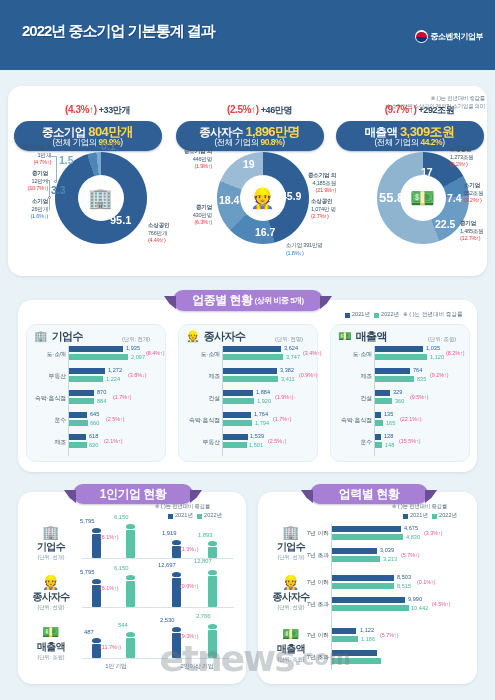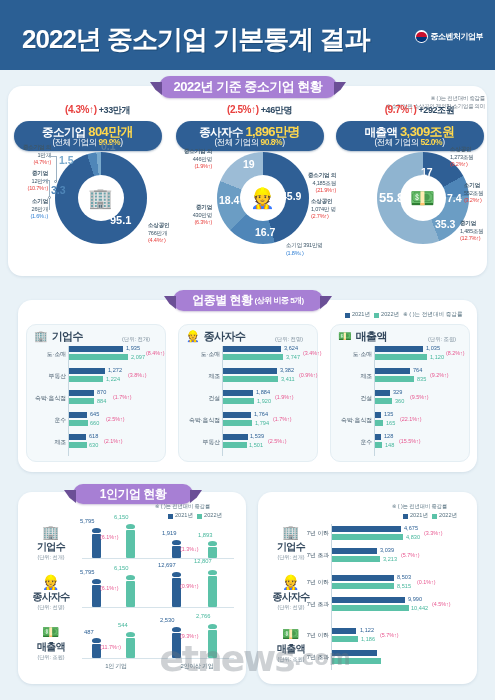--- a/index.html
+++ b/index.html
@@ -11,21 +11,21 @@
   }
   .page { width:495px; height:700px; position:relative; background:#e9f2f7; }
 
   
   .header {
     position:absolute; left:0; top:0; width:495px; height:70px;
     background:#2b5f94;
   }
   .header-title {
     position:absolute; left:22px; top:22px;
-    font-size:26px; font-weight:bold; color:#ffffff;
+    font-size:15px; font-weight:bold; color:#ffffff;
     letter-spacing:-1px; white-space:nowrap;
     text-shadow:1px 1px 0 #1d4a76;
   }
   .ministry { position:absolute; right:12px; top:30px; display:flex; align-items:center; gap:3px; }
   .ministry-mark {
     width:13px;height:13px;border-radius:50%;
     background:#ffffff; position:relative; overflow:hidden;
   }
   .ministry-mark::before{
     content:""; position:absolute; left:1px; top:1.5px; width:11px; height:5px;
@@ -172,23 +172,20 @@
 
   <div class="header">
     <div class="header-title">2022년 중소기업 기본통계 결과</div>
     <div class="ministry">
       <span class="ministry-mark"></span>
       <span class="ministry-name">중소벤처기업부</span>
     </div>
   </div>
 
   <div class="panel panel-top"></div>
-  <div class="ribbon ribbon-1">
-    <span>2022년 기준 중소기업 현황</span>
-  </div>
   <div class="note note-top">
     <div>※ ( )는 전년대비 증감률</div>
     <div>※ 소기업은 소상공인 제외한 소기업을 의미</div>
   </div>
 
   <div class="stat-col col-1">
     <div class="delta-line">
       <span class="pct">(4.3%↑)</span>
       <span>+33만개</span>
     </div>
@@ -294,33 +291,33 @@
     <div class="delta-line">
       <span class="pct">(9.7%↑)</span>
       <span>+292조원</span>
     </div>
     <div class="pill">
       <div class="l1">
         <span>매출액</span>
         <b>3,309조원</b>
       </div>
       <div class="l2">
-        <span>(전체 기업의 </span><b>52.0%</b><span>)</span>
+        <span>(전체 기업의 </span><b>44.2%</b><span>)</span>
       </div>
     </div>
   </div>
 
   <div class="donut-wrap" style="left:330px;">
     <div class="donut" style="background:conic-gradient(#2f5f95 0deg 61.2deg,#4f86b8 61.2deg 87.8deg,#6b9dc4 87.8deg 159.1deg,#8fb4d0 159.1deg 360deg);">
       <div class="hole">
         <span class="icon-box">💵</span>
       </div>
       <div class="d-val" style="left:44px; top:14px;">17</div>
       <div class="d-val" style="left:70px; top:40px;">7.4</div>
-      <div class="d-val" style="left:58px; top:66px;">35.3</div>
+      <div class="d-val" style="left:58px; top:66px;">22.5</div>
       <div class="d-val" style="left:2px; top:38px; font-size:13px;">55.8</div>
     </div>
     <div class="lead l" style="left:-32px; top:26px; width:38px;">
       <span class="big">중소기업 외</span><br>
       <span>4,185조원</span><br>
       <span class="up">(21.9%↑)</span>
     </div>
     <div class="lead r" style="left:120px; top:0px; width:42px;">
       <span class="big">소상공인</span><br>
       <span>1,273조원</span><br>
@@ -561,20 +558,23 @@
   <div class="pval a" style="left:160px; top:617px;">2,530</div>
   <div class="pbar b" style="left:208px; top:630px; height:28px;"></div>
   <div class="phead b" style="left:208px; top:624px;"></div>
   <div class="pval b" style="left:196px; top:613px;">2,766</div>
   <div class="ppct" style="left:180px; top:633px;">(9.3%↑)</div>
 
   <div class="grpname" style="left:86px; top:662px; width:60px;">1인 기업</div>
   <div class="grpname" style="left:166px; top:662px; width:62px;">2인이상 기업</div>
 
   <div class="panel panel-br"></div>
+  <div class="ribbon ribbon-4">
+    <span>업력별 현황</span>
+  </div>
   <div class="legend" style="left:392px; top:503px; font-size:5.2px;">
     <span>※ ( )는 전년대비 증감률</span>
   </div>
   <div class="legend" style="left:403px; top:512px;">
     <span class="it">
         <i class="sw a"></i>
         <span>2021년</span>
       </span>
     <span class="it">
         <i class="sw b"></i>

